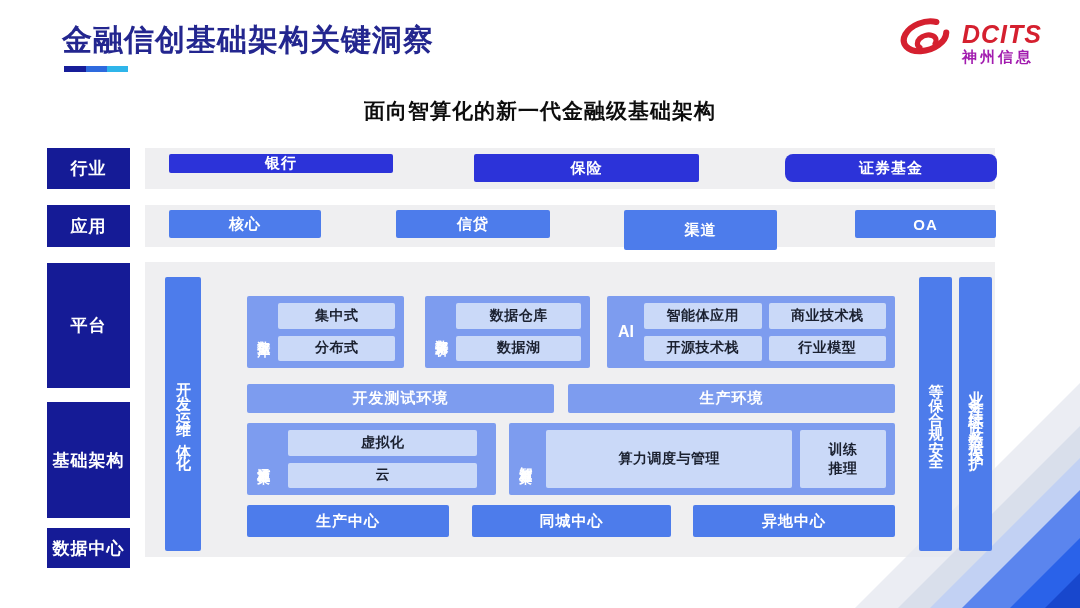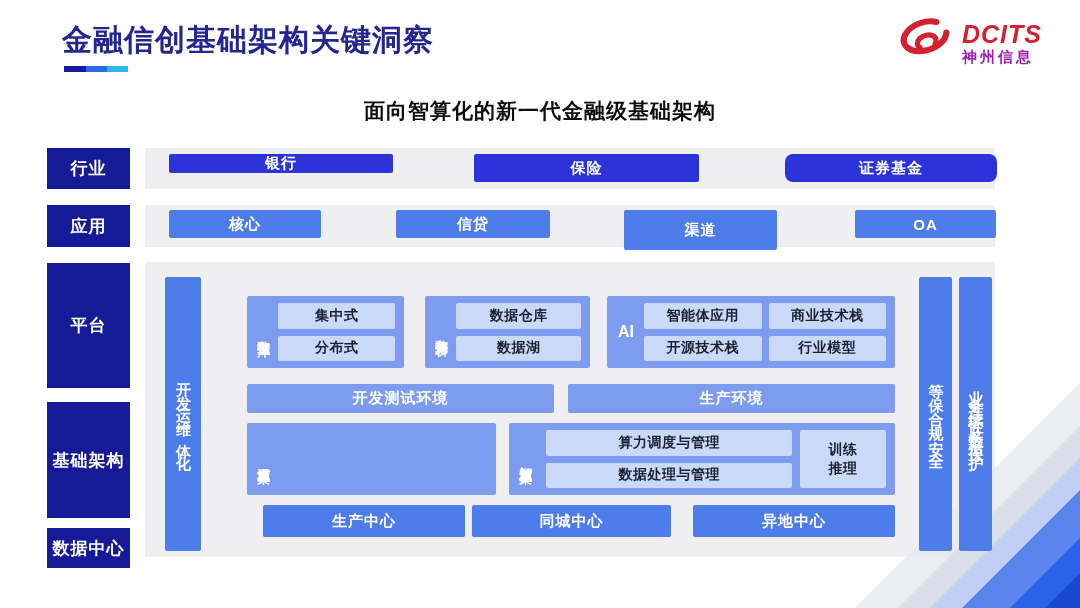--- a/index.html
+++ b/index.html
@@ -142,27 +142,30 @@
     <span class="chip flexc">开源技术栈</span>
     <span class="chip flexc">行业模型</span>
   </span>
 </div>
 
 <div class="abs flexc btn btn-soft z3" style="left:247px;top:384px;width:307px;height:29px;">开发测试环境</div>
 <div class="abs flexc btn btn-soft z3" style="left:568px;top:384px;width:327px;height:29px;">生产环境</div>
 
 <div class="abs group" style="left:247px;top:423px;width:249px;height:72px;">
   <span class="group-label">通算框架</span>
+  <span class="group-col" style="padding:0 10px;">
+    <span class="chip flexc">虚拟化</span>
+    <span class="chip flexc">云</span>
+  </span>
 </div>
 
 <div class="abs group" style="left:509px;top:423px;width:386px;height:72px;">
   <span class="group-label">智算框架</span>
   <span class="group-col" style="padding-left:6px;">
     <span class="chip flexc">算力调度与管理</span>
-    <span class="chip flexc">数据处理与管理</span>
   </span>
   <span class="chip flexc pre" style="width:86px;">训练
 推理</span>
 </div>
 
-<div class="abs flexc btn btn-mid z3" style="left:247px;top:505px;width:202px;height:32px;margin-left:16px;">生产中心</div>
+<div class="abs flexc btn btn-mid z3" style="left:247px;top:505px;width:202px;height:32px;">生产中心</div>
 <div class="abs flexc btn btn-mid z3" style="left:472px;top:505px;width:199px;height:32px;">同城中心</div>
 <div class="abs flexc btn btn-mid z3" style="left:693px;top:505px;width:202px;height:32px;">异地中心</div>
 
 </body></html>

